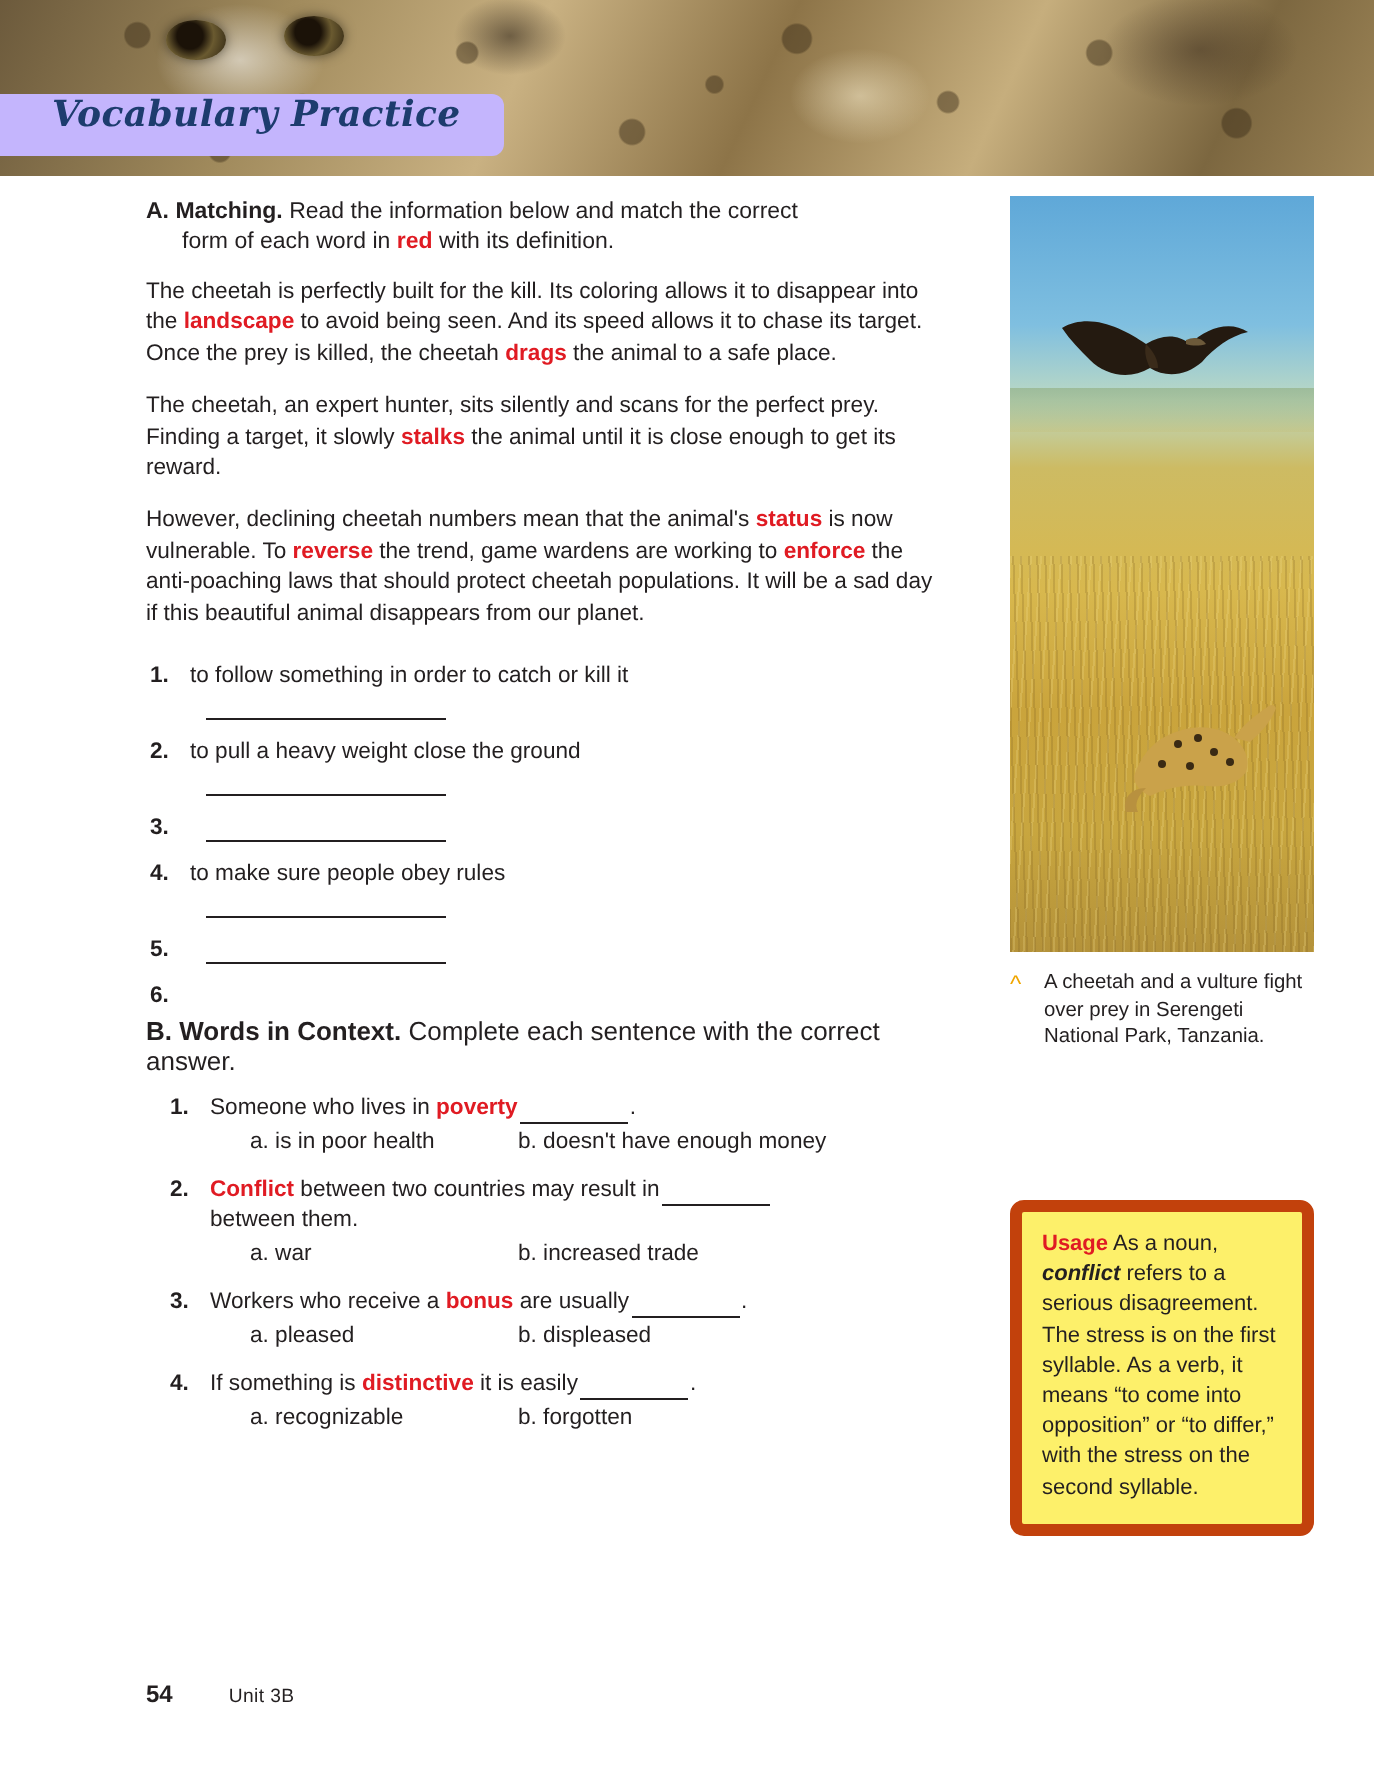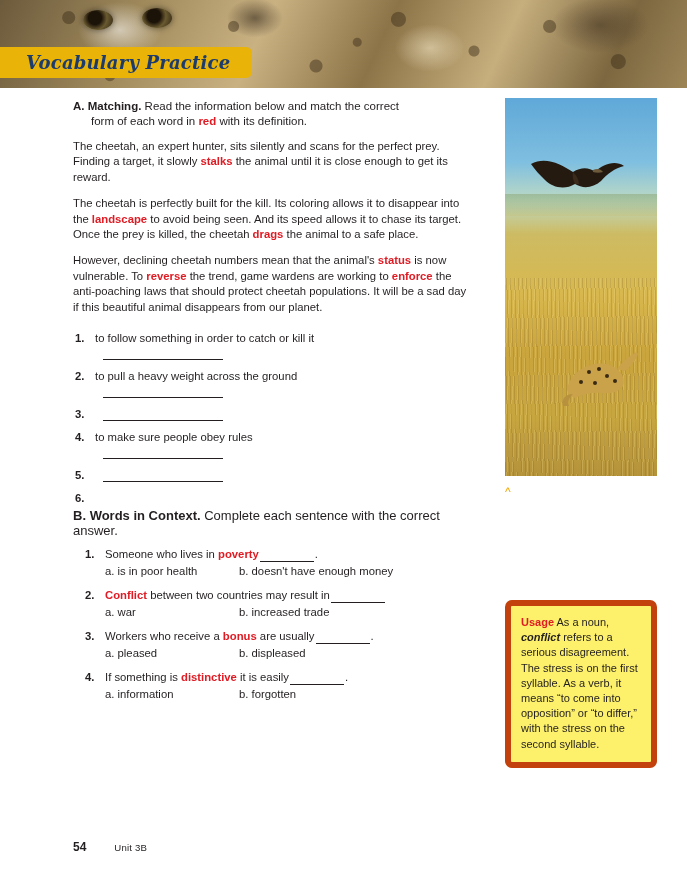--- a/index.html
+++ b/index.html
@@ -59,24 +59,23 @@
     background: radial-gradient(circle at 40% 40%, #1b1208 0 30%, #6a5a30 55%, #2c2211 100%);
     box-shadow: 0 0 6px rgba(0,0,0,0.5);
   }
   .eye-a { left: 83px; top: 10px; width: 30px; height: 20px; }
   .eye-b { left: 142px; top: 8px; width: 30px; height: 20px; }
 
   .banner-title-tab {
     position: absolute;
     left: 0; top: 47px;
     height: 31px;
-    background: #eab308;
+    background: #c4b5fd;
     padding: 0 22px 0 26px;
     display: flex;
-    align-items: center;
     border-radius: 0 6px 6px 0;
   }
   .banner-title-tab .title {
     font-family: "DejaVu Serif", serif;
     font-weight: bold;
     font-style: italic;
     font-size: 18px;
     color: #1d3c6e;
     letter-spacing: 0.2px;
   }
@@ -180,20 +179,21 @@
   }
   ol.qs > li .qnum {
     position: absolute;
     left: 12px;
     top: 0;
     font-weight: bold;
   }
   .opts {
     display: flex;
     margin-top: 2px;
+    margin-left: 20px;
   }
   .opt-a { width: 134px; }
   .fill {
     display: inline-block;
     width: 54px;
     border-bottom: 1px solid #231f20;
     height: 11px;
     vertical-align: bottom;
     margin: 0 1px;
   }
@@ -323,40 +323,40 @@
       <span class="name">Matching.</span>
       <span>Read the information below and match the correct</span>
       <span class="indent">
         <span>form of each word in</span>
         <span class="kw">red</span>
         <span>with its definition.</span>
       </span>
     </div>
 
     <p class="body">
+      <span>The cheetah is perfectly built for the kill. Its coloring allows it to disappear into the </span><span class="kw">landscape</span><span> to avoid being seen. And its speed allows it to chase its target. Once the prey is killed, the cheetah </span><span class="kw">drags</span><span> the animal to a safe place.</span>
+    </p>
+
+    <p class="body">
       <span>The cheetah, an expert hunter, sits silently and scans for the perfect prey. Finding a target, it slowly </span><span class="kw">stalks</span><span> the animal until it is close enough to get its reward.</span>
-    </p>
-
-    <p class="body">
-      <span>The cheetah is perfectly built for the kill. Its coloring allows it to disappear into the </span><span class="kw">landscape</span><span> to avoid being seen. And its speed allows it to chase its target. Once the prey is killed, the cheetah </span><span class="kw">drags</span><span> the animal to a safe place.</span>
     </p>
 
     <p class="body">
       <span>However, declining cheetah numbers mean that the animal's </span><span class="kw">status</span><span> is now vulnerable. To </span><span class="kw">reverse</span><span> the trend, game wardens are working to </span><span class="kw">enforce</span><span> the anti-poaching laws that should protect cheetah populations. It will be a sad day if this beautiful animal disappears from our planet.</span>
     </p>
 
     <ul class="defs">
       <li>
         <span class="num">1.</span>
         <span>to follow something in order to catch or kill it</span>
         <span class="blank-line"></span>
       </li>
       <li>
         <span class="num">2.</span>
-        <span>to pull a heavy weight across the ground</span>
+        <span>to pull a heavy weight close the ground</span>
         <span class="blank-line"></span>
       </li>
       <li>
         <span class="num">3.</span>
         <span class="blank-line"></span>
       </li>
       <li>
         <span class="num">4.</span>
         <span>to make sure people obey rules</span>
         <span class="blank-line"></span>
@@ -383,40 +383,41 @@
           <span>Someone who lives in </span><span class="kw">poverty</span><span class="fill"></span><span>.</span>
           <div class="opts">
             <span class="opt-a">a. is in poor health</span>
             <span>b. doesn't have enough money</span>
           </div>
         </li>
 
         <li>
           <span class="qnum">2.</span>
           <span class="kw">Conflict</span><span> between two countries may result in</span><span class="fill"></span>
+          <div>between them.</div>
           <div class="opts">
             <span class="opt-a">a. war</span>
             <span>b. increased trade</span>
           </div>
         </li>
 
         <li>
           <span class="qnum">3.</span>
           <span>Workers who receive a </span><span class="kw">bonus</span><span> are usually</span><span class="fill"></span><span>.</span>
           <div class="opts">
             <span class="opt-a">a. pleased</span>
             <span>b. displeased</span>
           </div>
         </li>
 
         <li>
           <span class="qnum">4.</span>
           <span>If something is </span><span class="kw">distinctive</span><span> it is easily</span><span class="fill"></span><span>.</span>
           <div class="opts">
-            <span class="opt-a">a. information</span>
+            <span class="opt-a">a. recognizable</span>
             <span>b. forgotten</span>
           </div>
         </li>
       </ol>
     </div>
   </div>
 
   <div class="col-right">
     <div class="photo">
       <div class="photo-horizon"></div>
@@ -436,20 +437,21 @@
         <circle cx="50" cy="40" r="2" fill="#3a2a14"></circle>
         <circle cx="24" cy="46" r="2" fill="#3a2a14"></circle>
         <circle cx="38" cy="47" r="2" fill="#3a2a14"></circle>
         <circle cx="58" cy="45" r="2" fill="#3a2a14"></circle>
         <path d="M16 58 C12 62 10 66 12 70 L6 70 C4 64 8 58 16 58 Z" fill="#b8913f"></path>
       </svg>
     </div>
 
     <div class="caption">
       <span class="caret">^</span>
+      <span>A cheetah and a vulture fight over prey in Serengeti National Park, Tanzania.</span>
     </div>
   </div>
 
   <div class="usage-box">
     <span class="u-label">Usage</span>
     <span>As a noun,</span>
     <span class="u-word">conflict</span>
     <span>refers to a serious disagreement. The stress is on the first syllable. As a verb, it means “to come into opposition” or “to differ,” with the stress on the second syllable.</span>
   </div>
 

